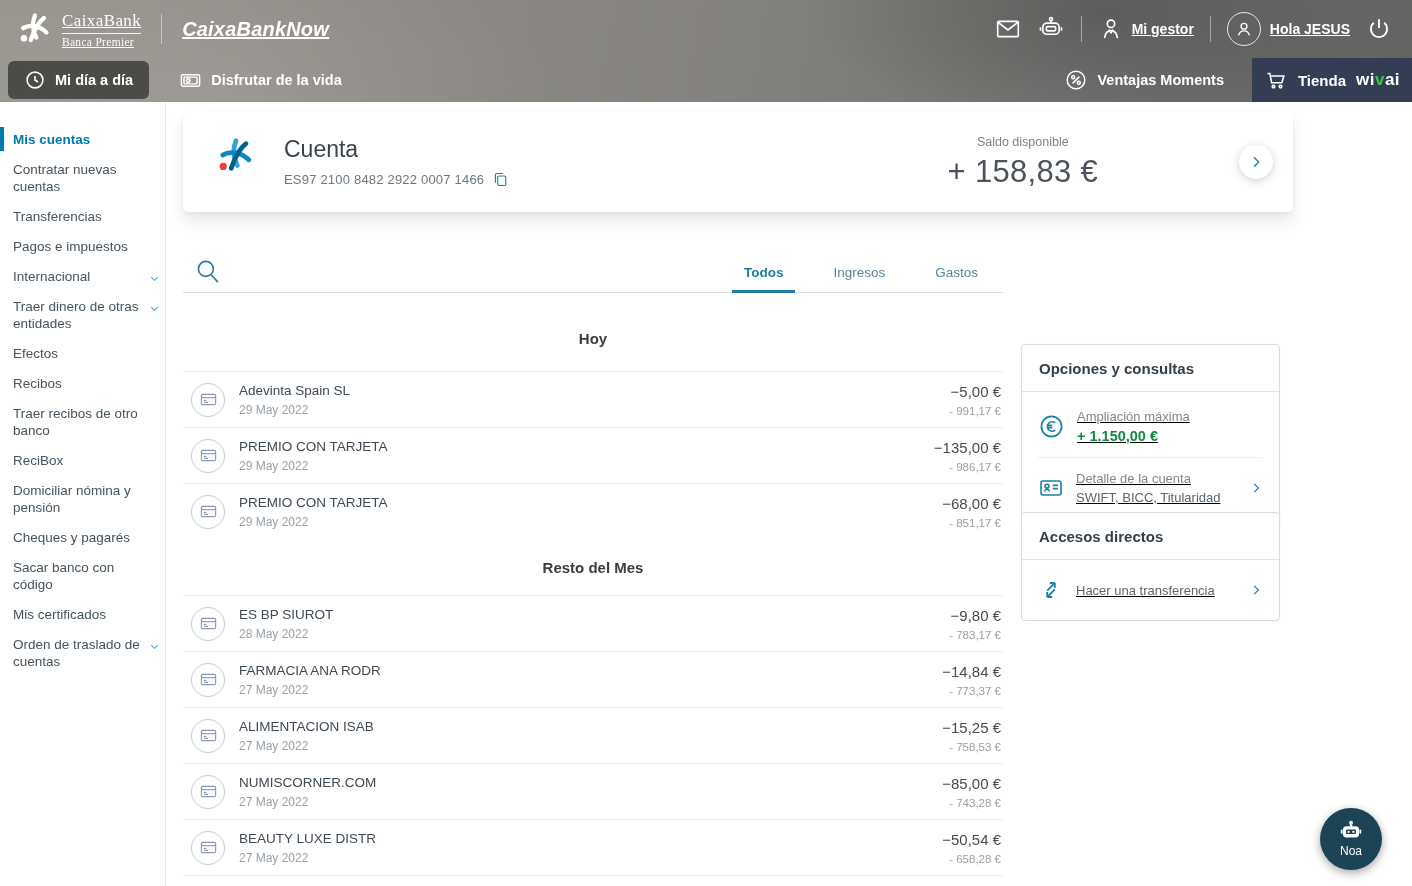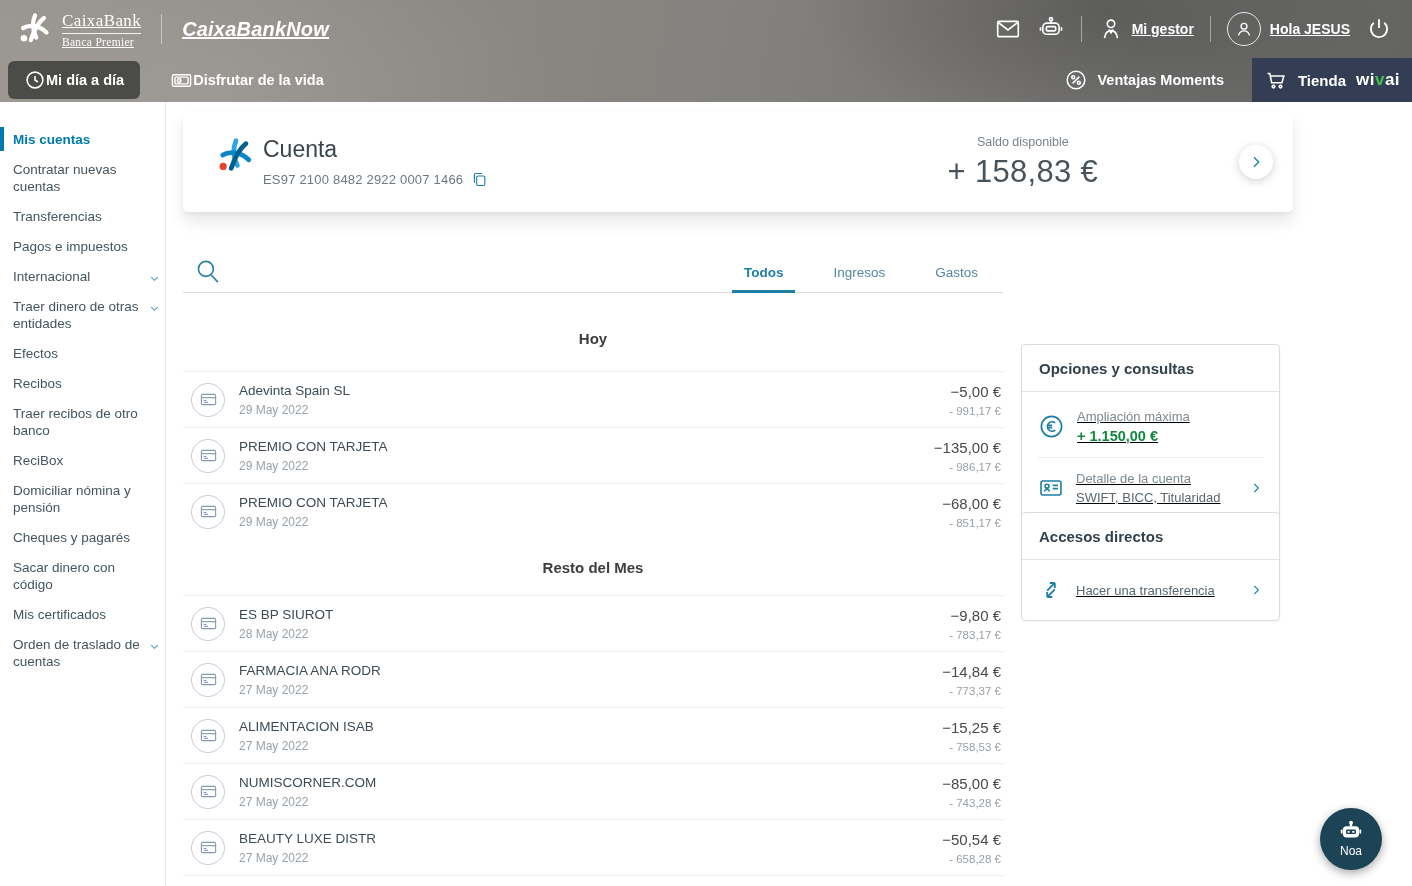--- a/index.html
+++ b/index.html
@@ -24,40 +24,40 @@
   .app-name { font-size:20px; font-weight:bold; font-style:italic; letter-spacing:.2px; }
   .top-right { margin-left:auto; display:flex; align-items:center; gap:16px; }
   .icon-btn { color:#fff; cursor:pointer; }
   .top-label { font-size:14px; font-weight:bold; }
   .gestor { display:flex; align-items:center; gap:8px; cursor:pointer; }
   .user { display:flex; align-items:center; gap:9px; cursor:pointer; }
   .avatar { width:34px; height:34px; border-radius:50%; border:1.5px solid rgba(255,255,255,.85); display:flex; align-items:center; justify-content:center; }
   .vsep2 { width:1px; height:26px; background:rgba(255,255,255,.45); }
 
   .navbar { height:44px; display:flex; align-items:stretch; padding-left:8px; }
-  .nav-item { display:flex; align-items:center; color:#fff; font-size:14.5px; font-weight:bold;
+  .nav-item { display:flex; align-items:center; gap:9px; color:#fff; font-size:14.5px; font-weight:bold;
     padding:4px 16px; margin:3px 14px 3px 0; border-radius:6px; cursor:pointer; white-space:nowrap; }
   .nav-item.active { background:#4b4b47; }
   .ventajas { margin-left:auto; display:flex; align-items:center; gap:9px; color:#fff; font-size:14.5px; font-weight:bold; margin-right:28px; cursor:pointer; }
   .tienda-btn { width:160px; background:#333e54; display:flex; align-items:center; justify-content:center; gap:10px;
     color:#fff; font-size:15px; font-weight:bold; cursor:pointer; }
   .wivai { font-weight:bold; font-size:17px; letter-spacing:.5px; }
   .wivai .g { color:#3fc34f; }
 
   
   .sidebar { position:absolute; top:102px; left:0; width:166px; bottom:0; background:#fff; border-right:1px solid #e9e9e9; padding-top:22px; }
   .side-item { position:relative; padding:6.5px 18px 6.5px 13px; font-size:13.5px; line-height:17px; color:#45545e; cursor:pointer; }
   .side-item.active { color:#0079ae; font-weight:bold; }
   .side-item.active::before { content:""; position:absolute; left:0; top:3px; bottom:3px; width:4px; background:#0079ae; }
   .side-chev { position:absolute; right:5px; top:12px; color:#4d9ec0; }
 
   
   .acct-card { position:absolute; left:183px; top:112px; width:1110px; height:100px; background:#fff; border-radius:5px;
     box-shadow:0 10px 16px rgba(0,0,0,.09), 0 2px 4px rgba(0,0,0,.05); }
-  .acct-left { position:absolute; left:34px; top:24px; display:flex; gap:8px; }
+  .acct-left { position:absolute; left:34px; top:24px; display:flex; gap:29px; }
   .acct-title { font-size:23px; color:#39444c; }
   .acct-iban-row { display:flex; align-items:center; gap:8px; margin-top:8px; }
   .acct-iban { font-size:13px; color:#6d7880; letter-spacing:.2px; }
   .copy-btn { cursor:pointer; }
   .balance-block { position:absolute; right:195px; top:23px; text-align:center; }
   .balance-label { font-size:12.5px; color:#79838b; }
   .balance-value { font-size:31px; color:#4a535b; margin-top:5px; letter-spacing:.3px; }
   .acct-chev { position:absolute; right:20px; top:33px; width:34px; height:34px; border-radius:50%; background:#fff;
     box-shadow:0 2px 10px rgba(0,0,0,.18); display:flex; align-items:center; justify-content:center; color:#1d7fa8; cursor:pointer; }
 
@@ -221,21 +221,21 @@
           <svg width="11" height="11" viewBox="0 0 24 24" fill="none" stroke="currentColor" stroke-width="2.4">
             <path d="M5 9l7 7 7-7"></path>
           </svg>
         </span></div>
       <div class="side-item"><span>Efectos</span></div>
       <div class="side-item"><span>Recibos</span></div>
       <div class="side-item"><span>Traer recibos de otro banco</span></div>
       <div class="side-item"><span>ReciBox</span></div>
       <div class="side-item"><span>Domiciliar nómina y pensión</span></div>
       <div class="side-item"><span>Cheques y pagarés</span></div>
-      <div class="side-item"><span>Sacar dinero con código</span></div>
+      <div class="side-item"><span>Sacar banco con código</span></div>
       <div class="side-item"><span>Mis certificados</span></div>
       <div class="side-item"><span>Orden de traslado de cuentas</span><span class="side-chev">
           <svg width="11" height="11" viewBox="0 0 24 24" fill="none" stroke="currentColor" stroke-width="2.4">
             <path d="M5 9l7 7 7-7"></path>
           </svg>
         </span></div>
     </div>
 </div>
 
 <div class="acct-card">

